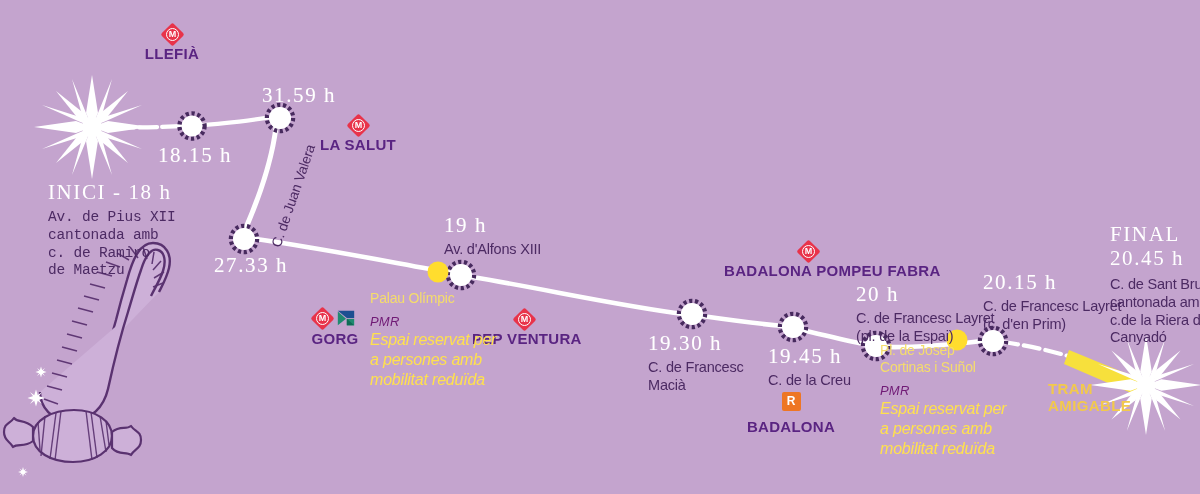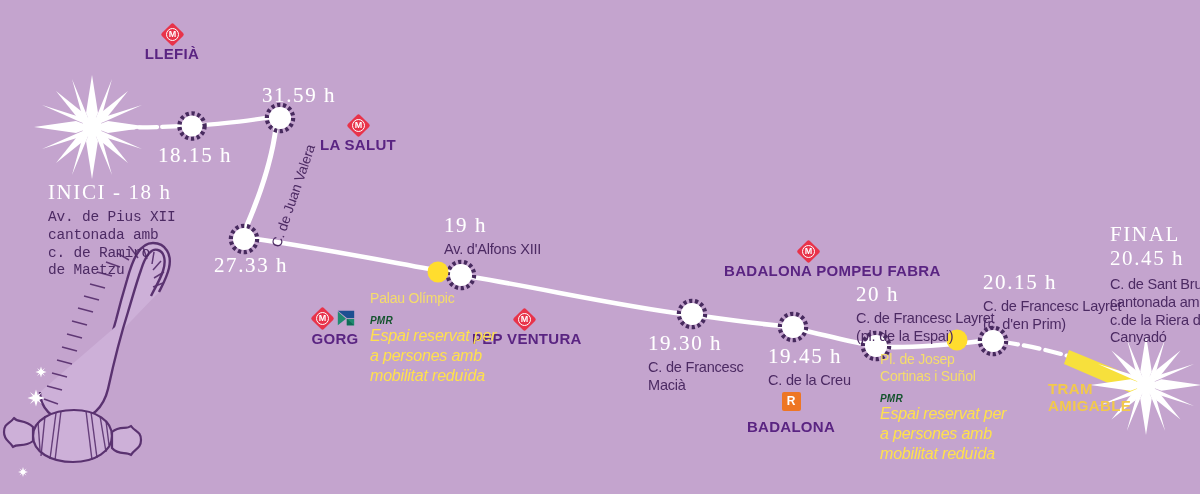--- a/index.html
+++ b/index.html
@@ -45,21 +45,21 @@
     font-weight:bold;
     font-size:15px;
     letter-spacing:0.3px;
     text-align:center;
     line-height:1.1;
   }
 
   
   .yellow{color:#ffe14d;font-size:14px;line-height:1.2;letter-spacing:-0.2px;}
   .yellow.plain{color:#f5dd6b;}
-  .pmr-title{color:#14532d;font-weight:bold;font-style:italic;font-size:10px;letter-spacing:0.2px;}
+  .pmr-title{color:#701a75;font-weight:normal;font-style:italic;font-size:13px;letter-spacing:0.2px;}
   .pmr-body{color:#ffe14d;font-style:italic;font-size:16px;line-height:1.25;letter-spacing:-0.2px;}
   .tram-amigable{
     color:#f2c94c;font-weight:bold;font-size:15px;line-height:1.12;letter-spacing:0.4px;
   }
 
   .rot{transform-origin:0 0;}
 
   .icon-row{display:flex;align-items:center;justify-content:center;gap:5px;}
 
   
@@ -400,21 +400,21 @@
 <div class="lbl" style="left:370px;top:290px;">
   <div class="yellow plain">Palau Olímpic</div>
   <div class="pmr-title" style="margin-top:8px;">PMR</div>
   <div class="pmr-body">
     <div>Espai reservat per</div>
     <div>a persones amb</div>
     <div>mobilitat reduïda</div>
   </div>
 </div>
 
-<div class="lbl" style="left:880px;top:351px;">
+<div class="lbl" style="left:880px;top:342px;">
   <div class="yellow plain">
     <div>Pl. de Josep</div>
     <div>Cortinas i Suñol</div>
   </div>
   <div class="pmr-title" style="margin-top:8px;">PMR</div>
   <div class="pmr-body">
     <div>Espai reservat per</div>
     <div>a persones amb</div>
     <div>mobilitat reduïda</div>
   </div>

